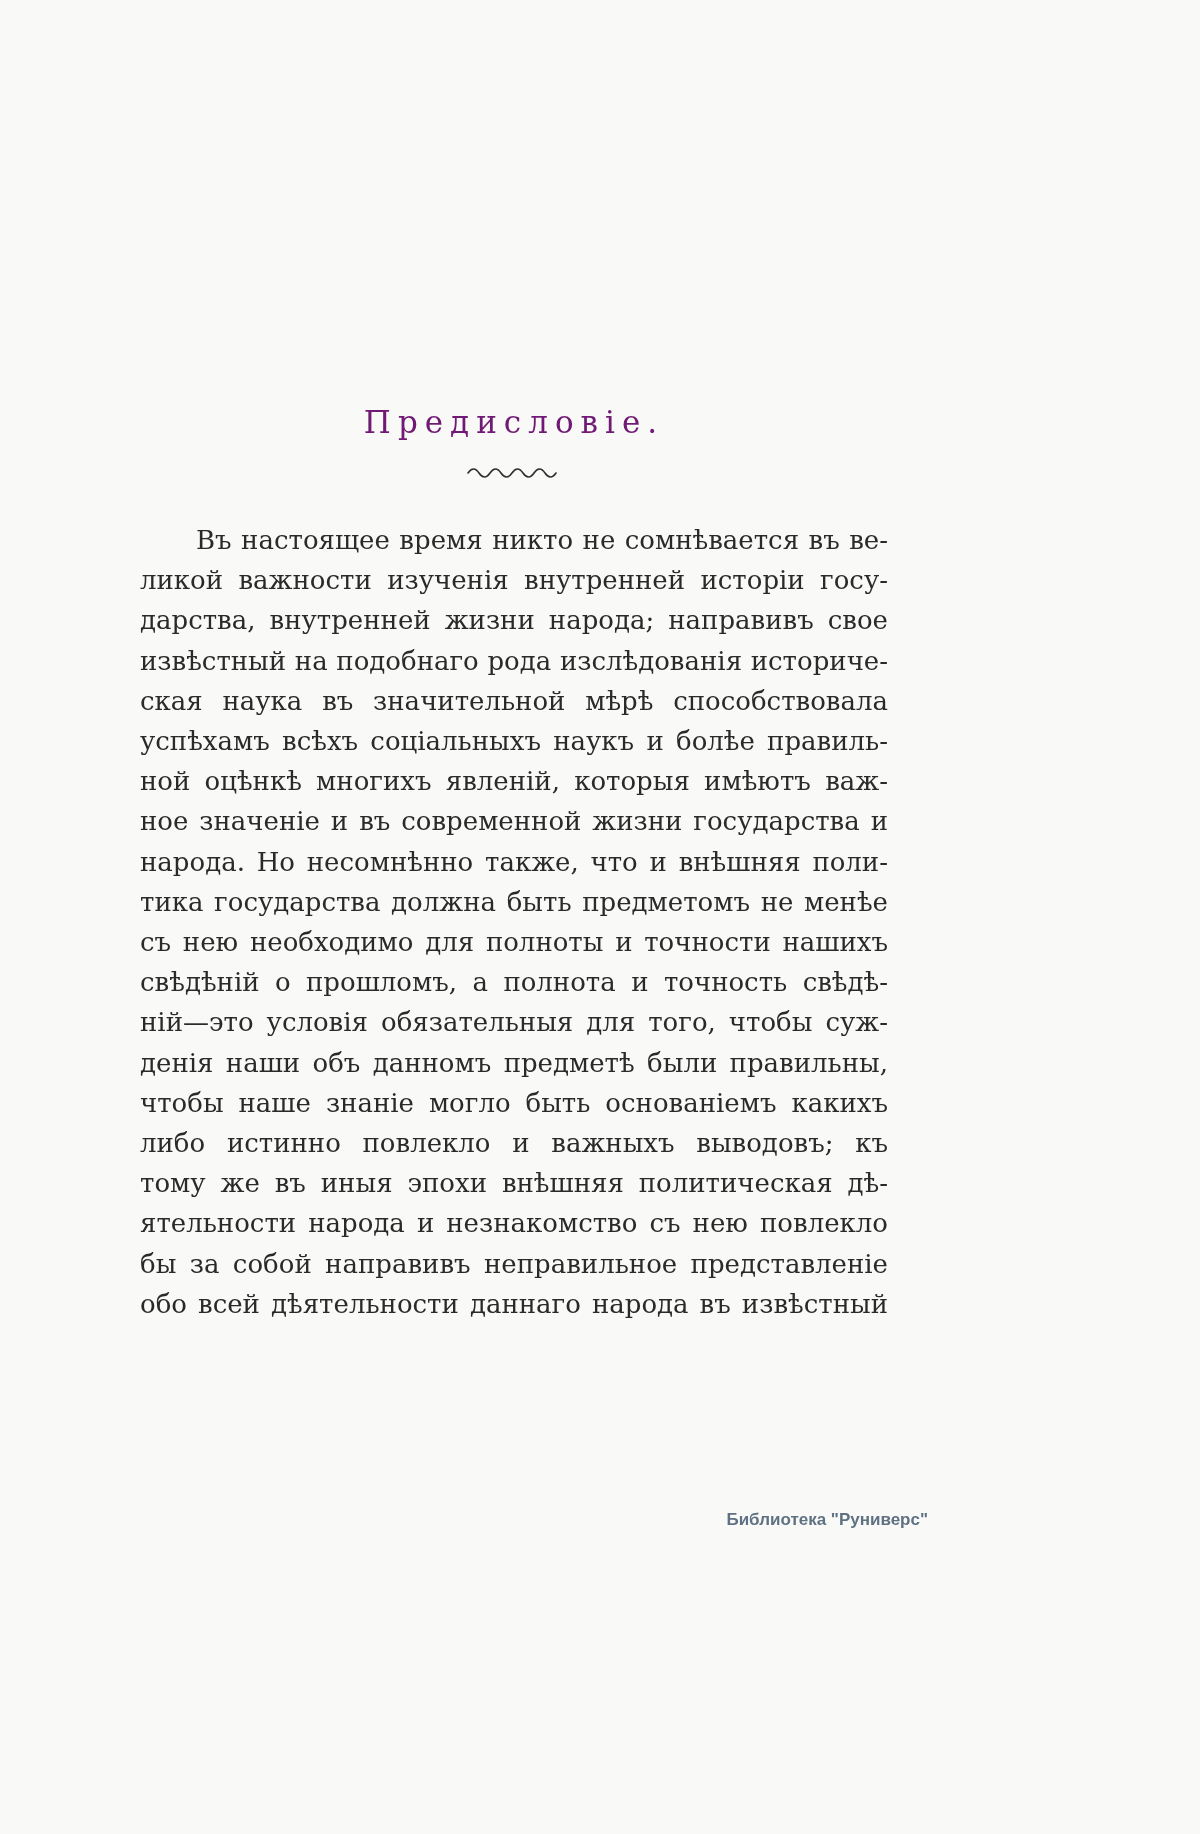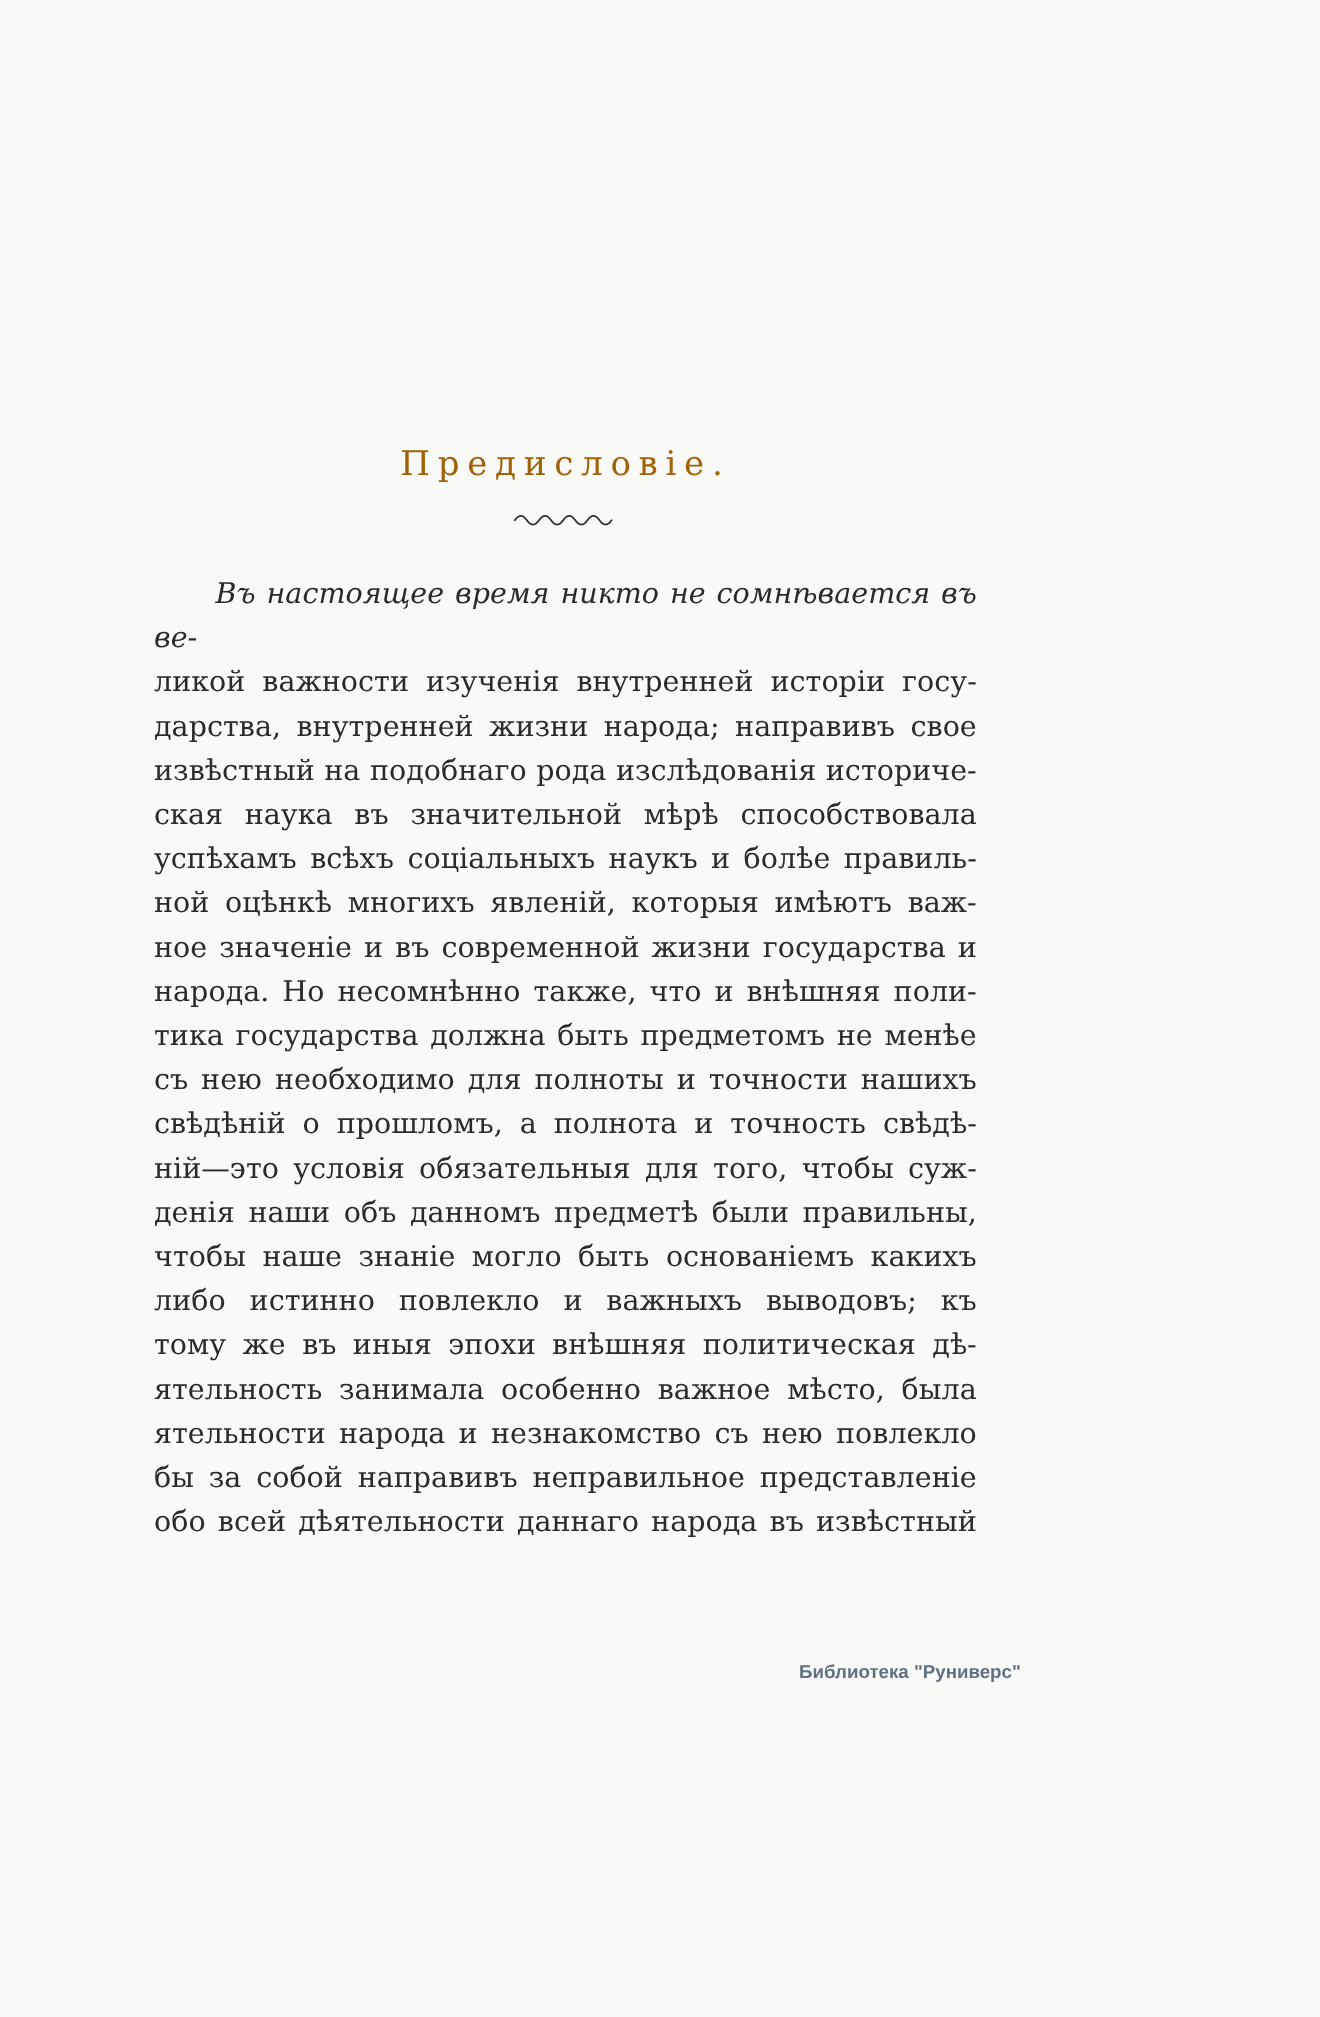--- a/index.html
+++ b/index.html
@@ -20,21 +20,21 @@
   .title {
     position: absolute;
     top: 404px;
     left: 140px;
     width: 748px;
     margin: 0;
     font-size: 31px;
     font-weight: normal;
     letter-spacing: 7px;
     text-align: center;
-    color: #a16207;
+    color: #701a75;
   }
   .divider {
     position: absolute;
     top: 466px;
     left: 140px;
     width: 748px;
     text-align: center;
     line-height: 0;
   }
   .body-text {
@@ -46,21 +46,20 @@
     line-height: 40.2px;
     color: #2a2a2a;
   }
   .line {
     text-align: justify;
     text-align-last: justify;
     white-space: normal;
   }
   .line.first {
     text-indent: 56px;
-    font-style: italic;
   }
   .watermark {
     position: absolute;
     top: 1510px;
     right: 272px;
     font-family: "Liberation Sans", "DejaVu Sans", sans-serif;
     font-weight: bold;
     font-size: 17px;
     color: #5f7183;
   }
@@ -89,21 +88,20 @@
     <div class="line">ное значеніе и въ современной жизни государства и</div>
     <div class="line">народа. Но несомнѣнно также, что и внѣшняя поли-</div>
     <div class="line">тика государства должна быть предметомъ не менѣе</div>
     <div class="line">съ нею необходимо для полноты и точности нашихъ</div>
     <div class="line">свѣдѣній о прошломъ, а полнота и точность свѣдѣ-</div>
     <div class="line">ній—это условія обязательныя для того, чтобы суж-</div>
     <div class="line">денія наши объ данномъ предметѣ были правильны,</div>
     <div class="line">чтобы наше знаніе могло быть основаніемъ какихъ</div>
     <div class="line">либо истинно повлекло и важныхъ выводовъ; къ</div>
     <div class="line">тому же въ иныя эпохи внѣшняя политическая дѣ-</div>
-    <div class="line">ятельность занимала особенно важное мѣсто, была</div>
     <div class="line">ятельности народа и незнакомство съ нею повлекло</div>
     <div class="line">бы за собой направивъ неправильное представленіе</div>
     <div class="line">обо всей дѣятельности даннаго народа въ извѣстный</div>
   </div>
 
   <div class="watermark">Библиотека "Руниверс"</div>
 
 </div>
 
 </body></html>

